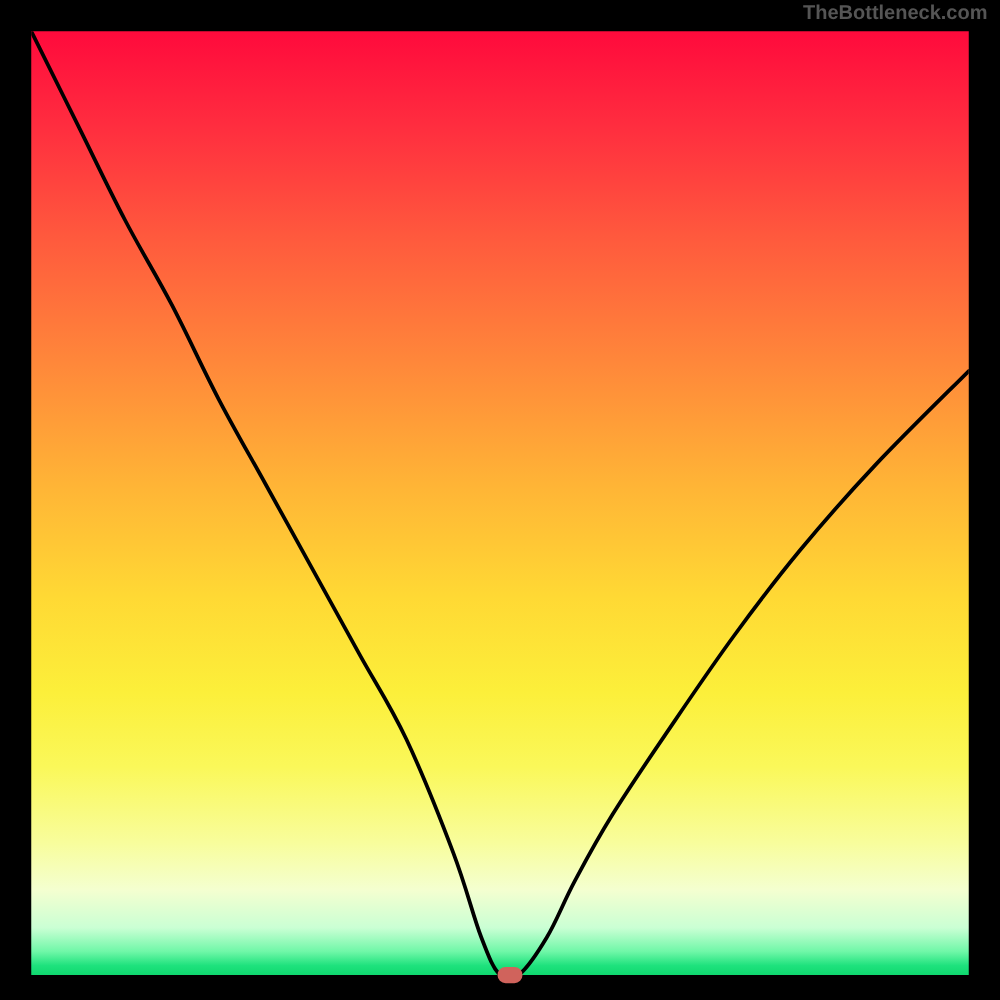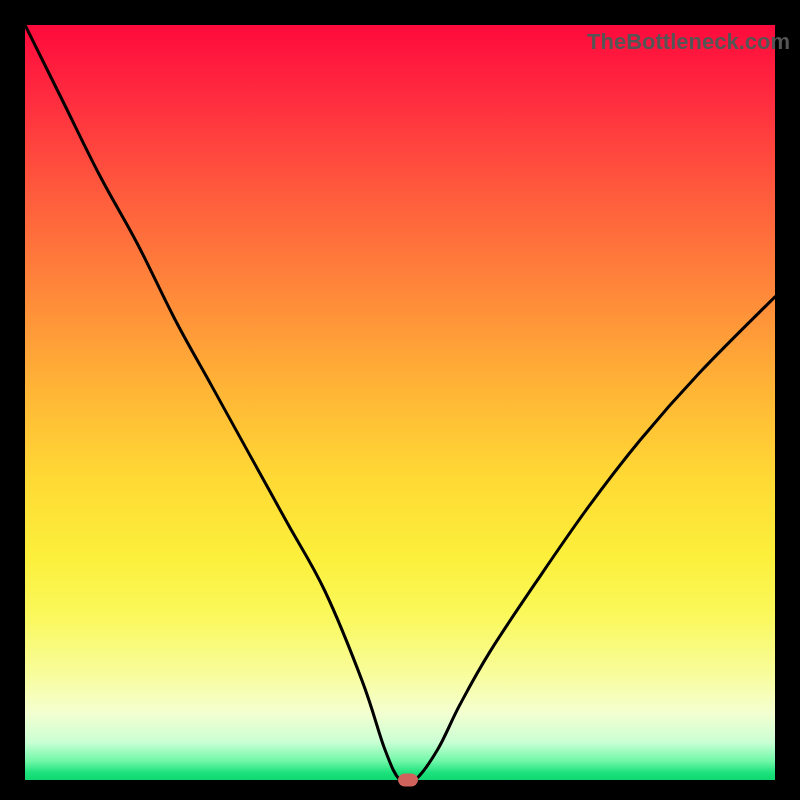--- a/index.html
+++ b/index.html
@@ -15,24 +15,23 @@
     position: relative;
     width: 800px;
     height: 800px;
     background: #000;
   }
   .watermark {
     position: absolute;
     top: 2px;
     right: 10px;
     color: #555;
-    font-size: 22px;
+    font-size: 16px;
     font-weight: bold;
     z-index: 10;
-    margin-top: 27px;
   }
   .plot {
     position: absolute;
     left: 25px;
     top: 25px;
     width: 750px;
     height: 755px;
   }
   .gradient-bg {
     position: absolute;

